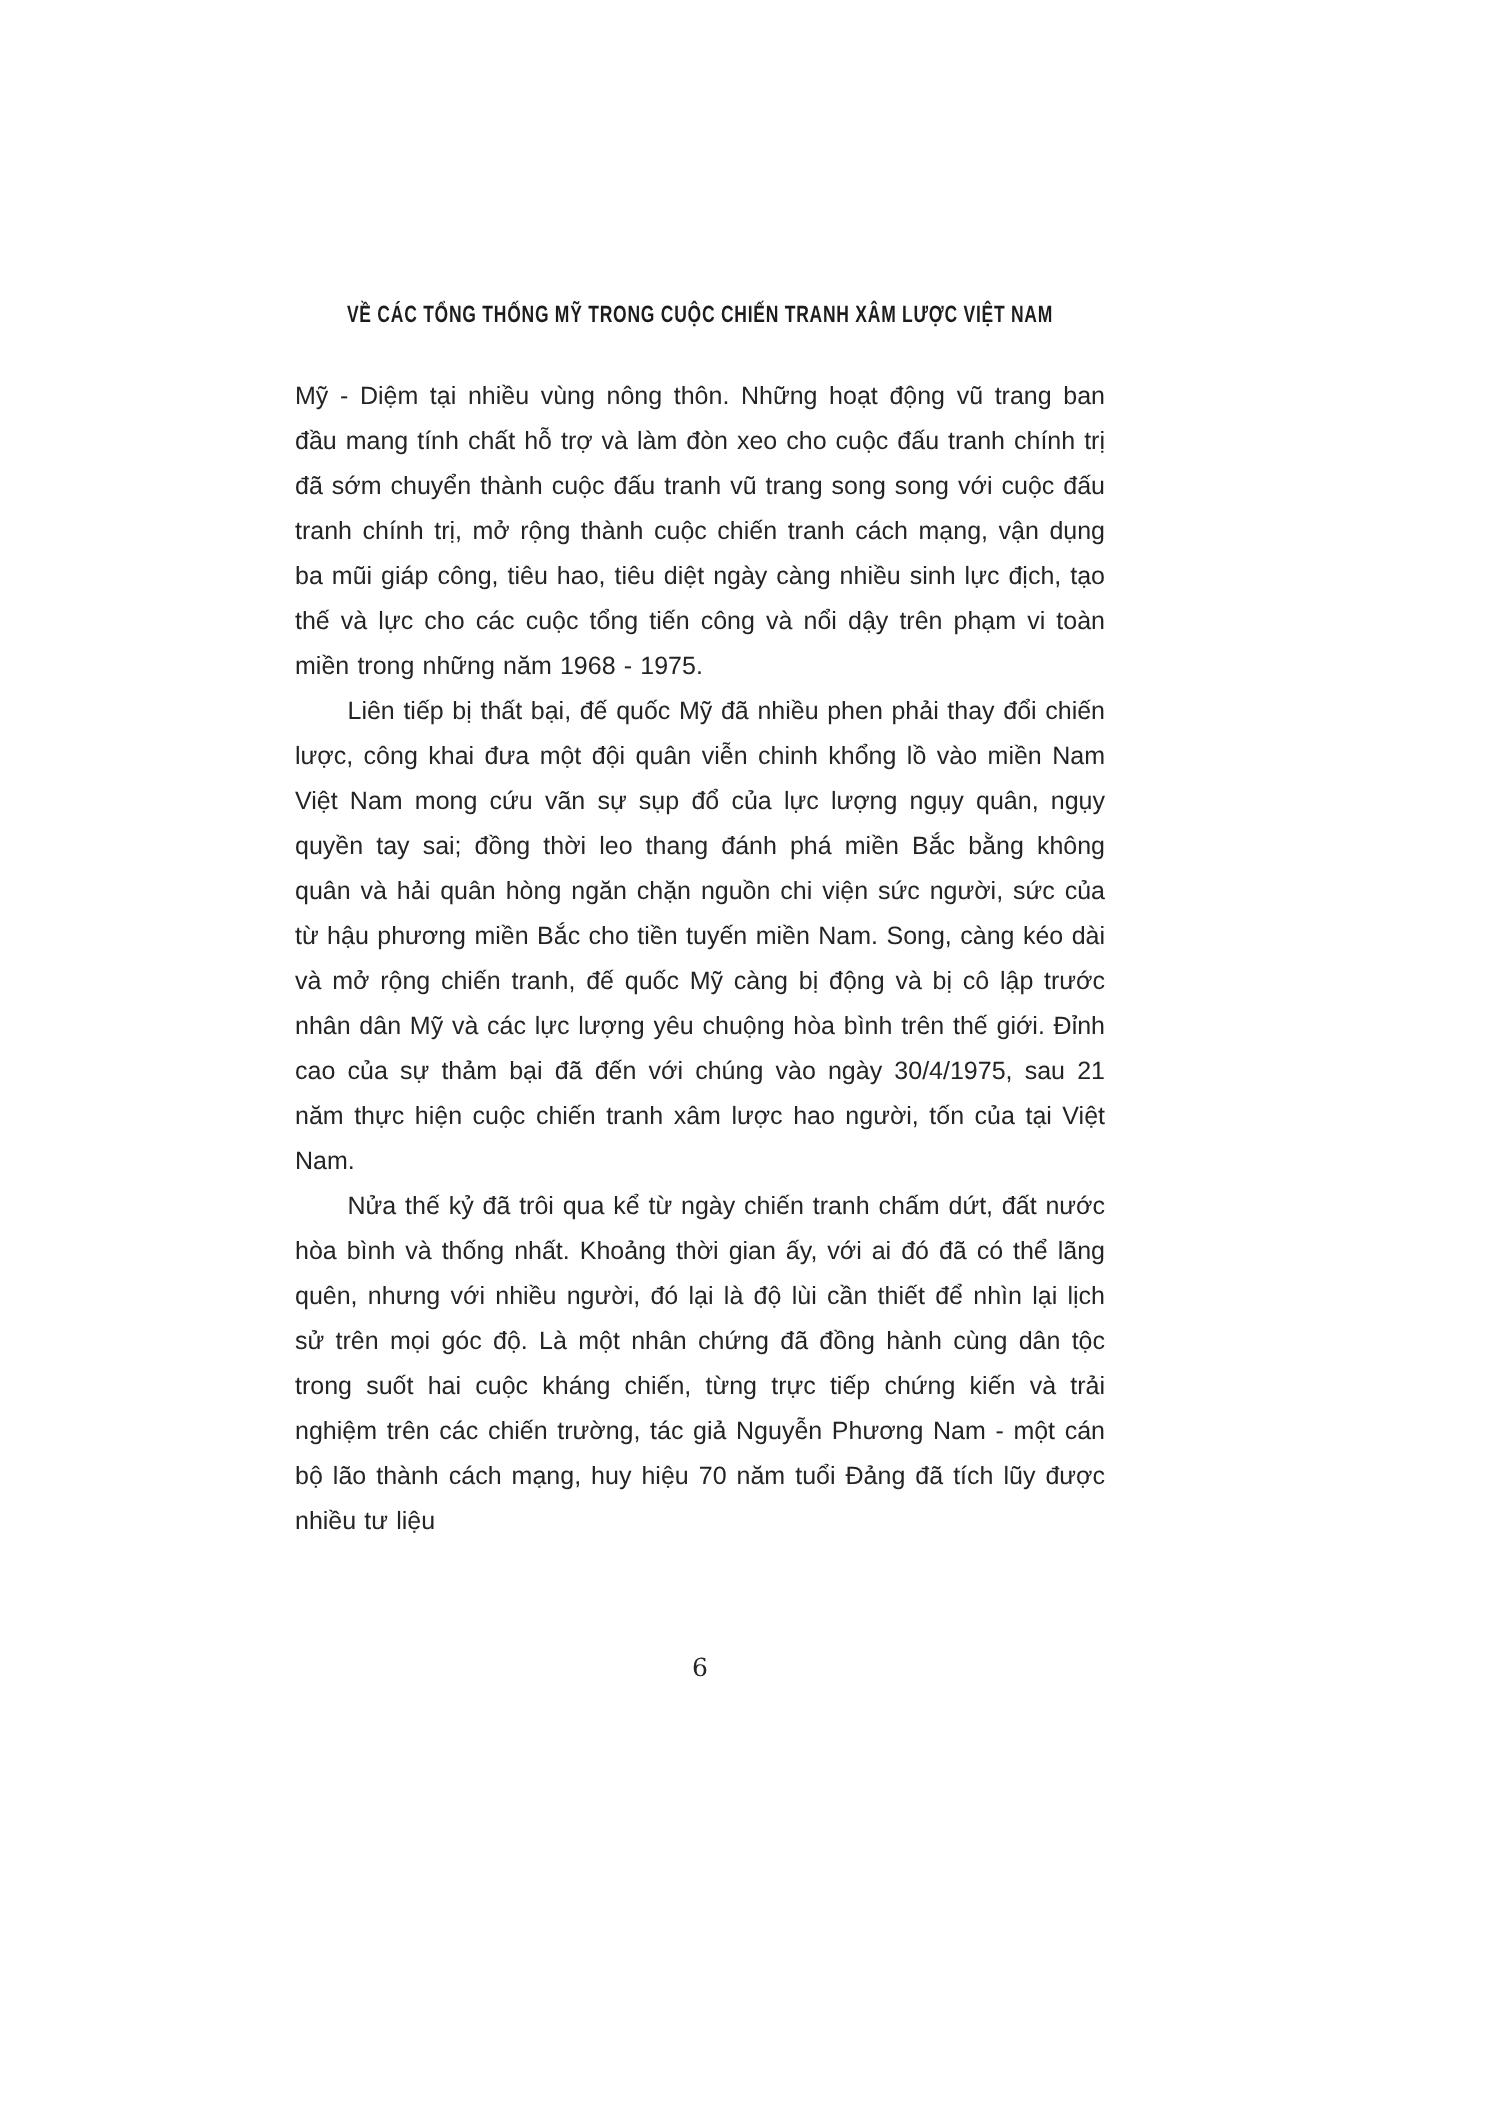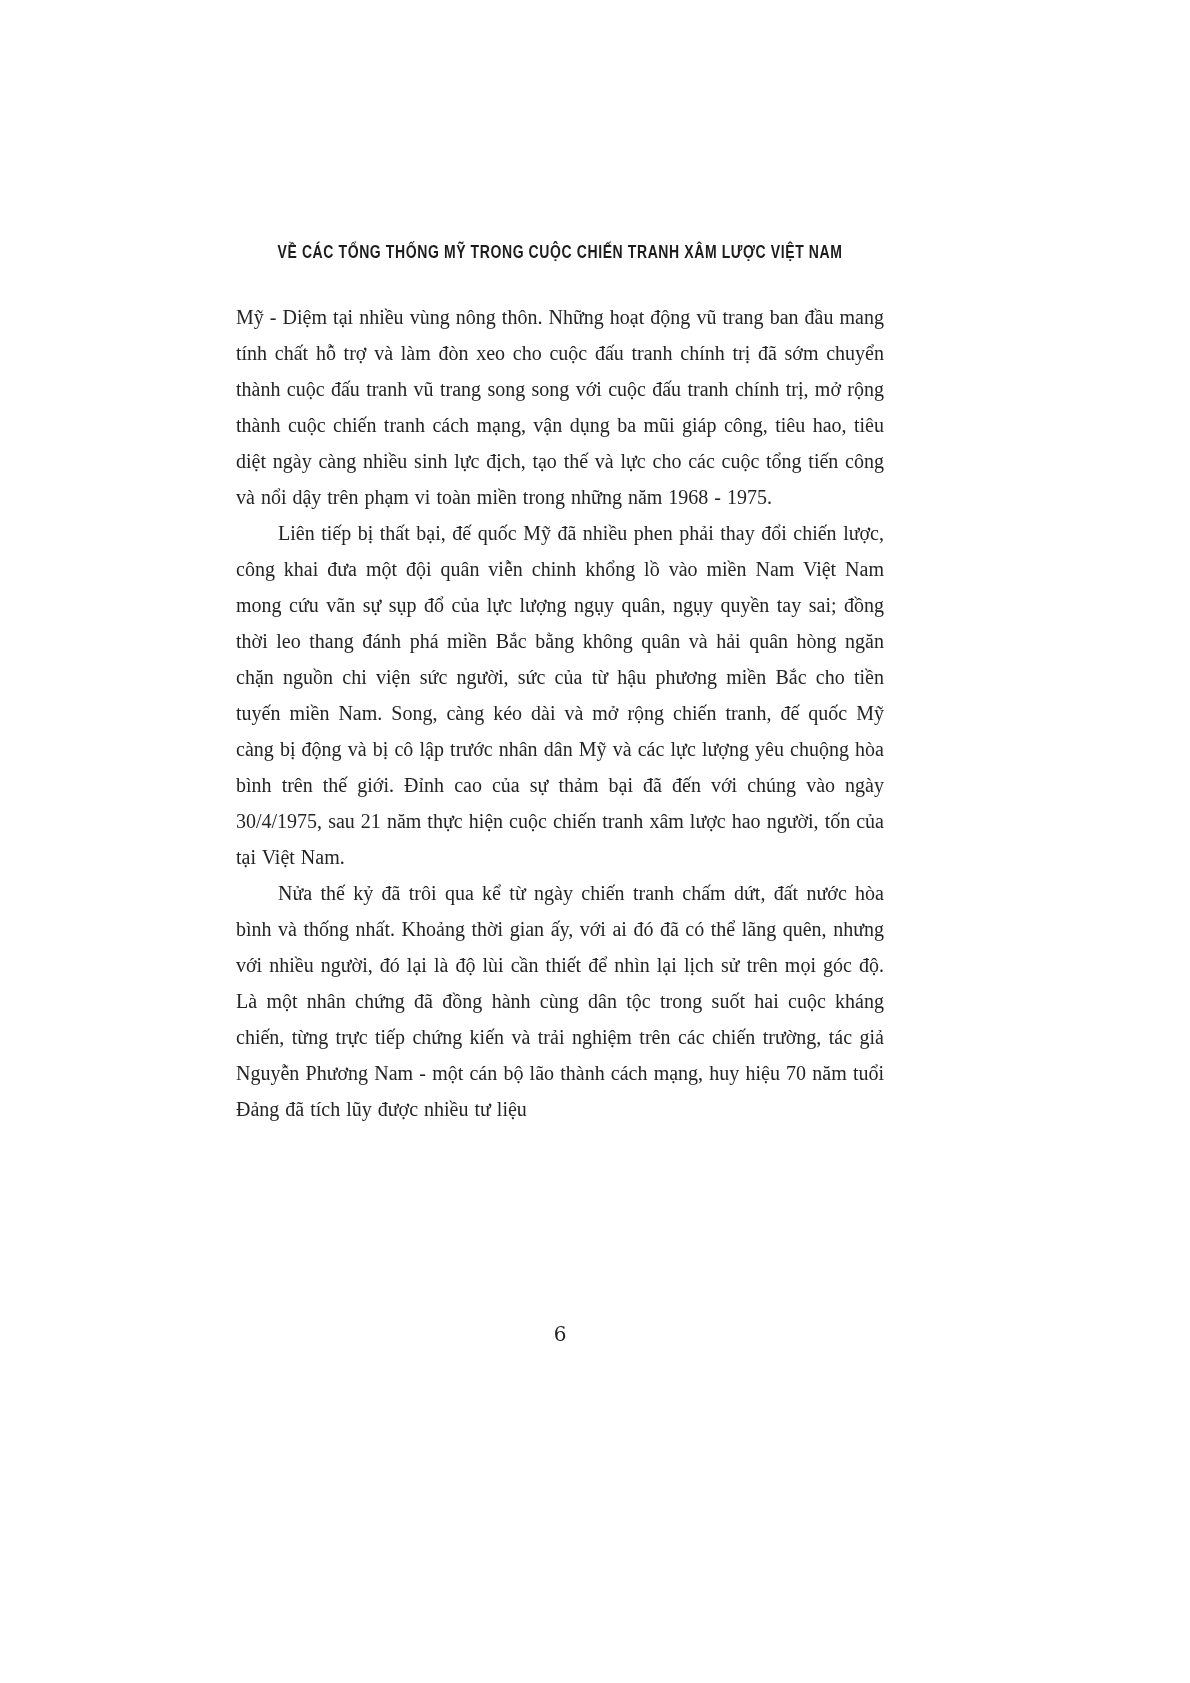--- a/index.html
+++ b/index.html
@@ -29,21 +29,21 @@
     font-size: 14px;
     letter-spacing: 0.6px;
     color: #1c1c1c;
     transform: scaleY(1.35);
     transform-origin: center;
     white-space: nowrap;
     margin-bottom: 40px;
   }
   .body-text p {
     margin: 0;
-    font-family: Liberation Serif, serif;
+    font-family: Liberation Sans, sans-serif;
     font-size: 20px;
     line-height: 36px;
     text-align: justify;
     color: #242424;
     word-spacing: 1px;
   }
   .body-text p.indent {
     text-indent: 42px;
   }
   .page-number {

